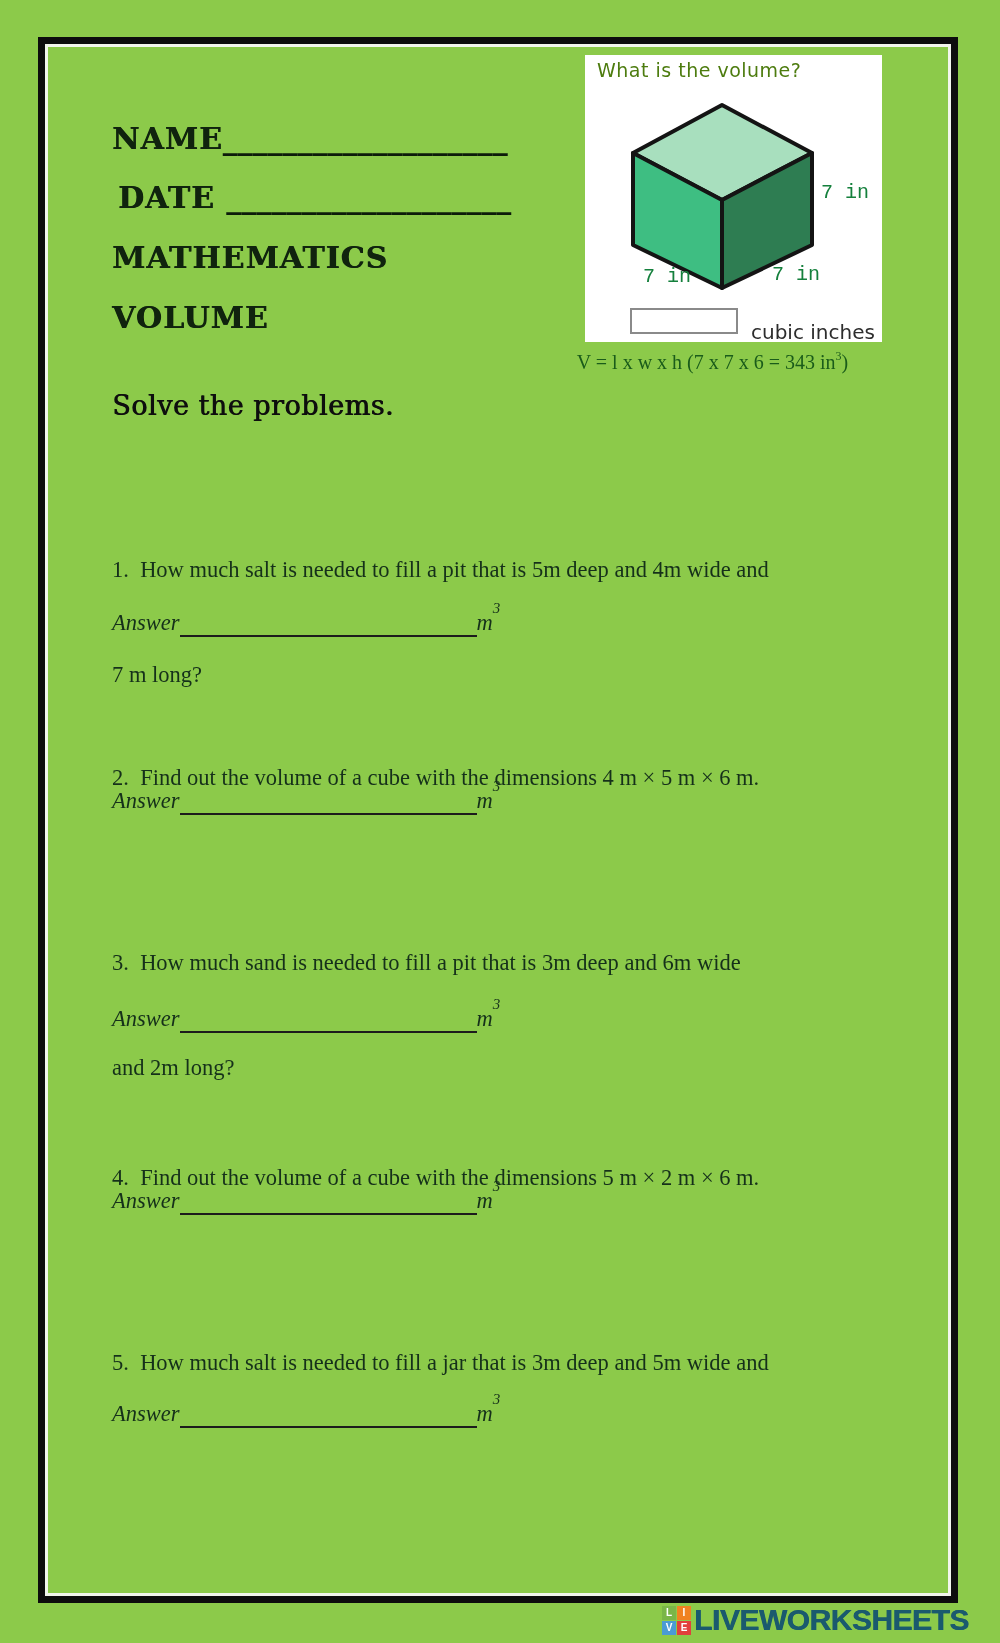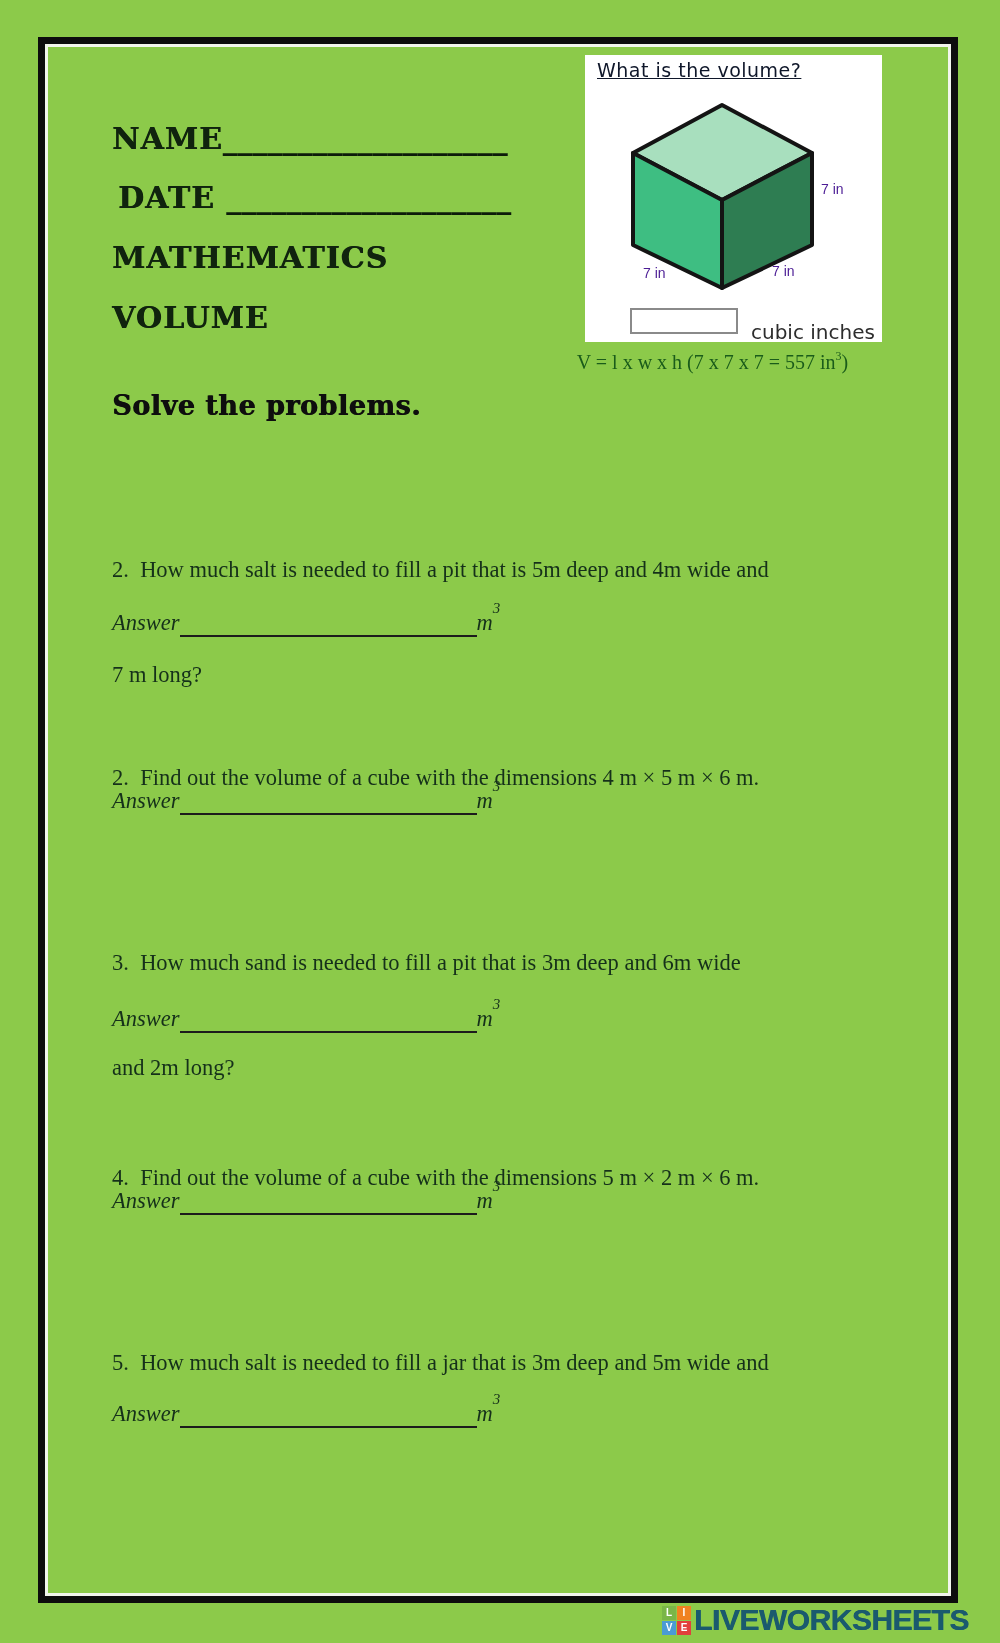--- a/index.html
+++ b/index.html
@@ -18,41 +18,41 @@
   .hdr{
     left:112px;font-family:"DejaVu Serif",serif;font-weight:bold;
     font-size:30px;color:#10230e;letter-spacing:1px;white-space:pre;
     text-shadow:0.6px 0 0 #10230e;
   }
   .hdr .line{letter-spacing:0;text-shadow:none;color:#0c1c0a;}
   
   .panel{left:585px;top:55px;width:297px;height:287px;background:#ffffff;}
   .panel-title{
     left:12px;top:4px;font-family:"DejaVu Sans",sans-serif;
-    font-size:19px;color:#0f172a;letter-spacing:0.5px;white-space:pre;text-decoration:underline;
+    font-size:19px;color:#4d7c0f;letter-spacing:0.5px;white-space:pre;
   }
   .cube-label{
-    font-family:Liberation Sans, sans-serif;font-size:14px;color:#4c1d95;white-space:pre;
+    font-family:Liberation Mono, monospace;font-size:20px;color:#15803d;white-space:pre;
   }
   .panel-input{
     left:45px;top:253px;width:108px;height:26px;position:absolute;
     border:2px solid #8a8a8a;background:#ffffff;box-sizing:border-box;
     font-family:"DejaVu Sans",sans-serif;font-size:16px;padding:0 4px;
   }
   .cubic-label{
     left:166px;top:265px;font-family:"DejaVu Sans",sans-serif;
     font-size:20px;color:#2d2d2d;white-space:pre;
   }
   .formula{
     left:540px;top:350px;width:345px;text-align:center;
     font-size:20px;color:#1a5c1a;white-space:pre;
   }
   .formula sup{font-size:12px;position:relative;top:-1px;}
   .solve{
-    left:112px;top:390px;font-family:"DejaVu Serif",serif;font-weight:bold;
+    left:112px;top:390px;font-family:"DejaVu Serif",serif;font-weight:normal;
     font-size:27px;color:#0e0e0e;letter-spacing:0.5px;white-space:pre;
     text-shadow:0.8px 0 0 #0e0e0e;
   }
   .question{
     left:112px;width:800px;font-size:22.5px;color:#15301a;
     line-height:35px;white-space:pre;
   }
   .question span{display:block;}
   .answer{
     left:112px;font-size:22.5px;color:#15301a;white-space:pre;font-style:italic;
@@ -98,26 +98,26 @@
   </svg>
 
   <div class="abs cube-label" style="left:236px;top:126px;">7 in</div>
   <div class="abs cube-label" style="left:58px;top:210px;">7 in</div>
   <div class="abs cube-label" style="left:187px;top:208px;">7 in</div>
 
   <input class="panel-input" value="" style="">
   <div class="abs cubic-label">cubic inches</div>
 </div>
 
-<div class="abs formula"><span>V = l x w x h (7 x 7 x 7 = 557 in</span><sup>3</sup><span>)</span></div>
+<div class="abs formula"><span>V = l x w x h (7 x 7 x 6 = 343 in</span><sup>3</sup><span>)</span></div>
 
 <div class="abs solve">Solve the problems.</div>
 
 <div class="abs question" style="top:482px;">
-  <span>2.  How much salt is needed to fill a pit that is 5m deep and 4m wide and</span>
+  <span>1.  How much salt is needed to fill a pit that is 5m deep and 4m wide and</span>
   <span>7 m long?</span>
 </div>
 <div class="abs answer" style="top:607px;"><span>Answer</span><span class="ans-line"></span><span>m</span><sup>3</sup></div>
 
 <div class="abs question" style="top:690px;">
   <span>2.  Find out the volume of a cube with the dimensions 4 m × 5 m × 6 m.</span>
   <span></span>
 </div>
 <div class="abs answer" style="top:785px;"><span>Answer</span><span class="ans-line"></span><span>m</span><sup>3</sup></div>
 

